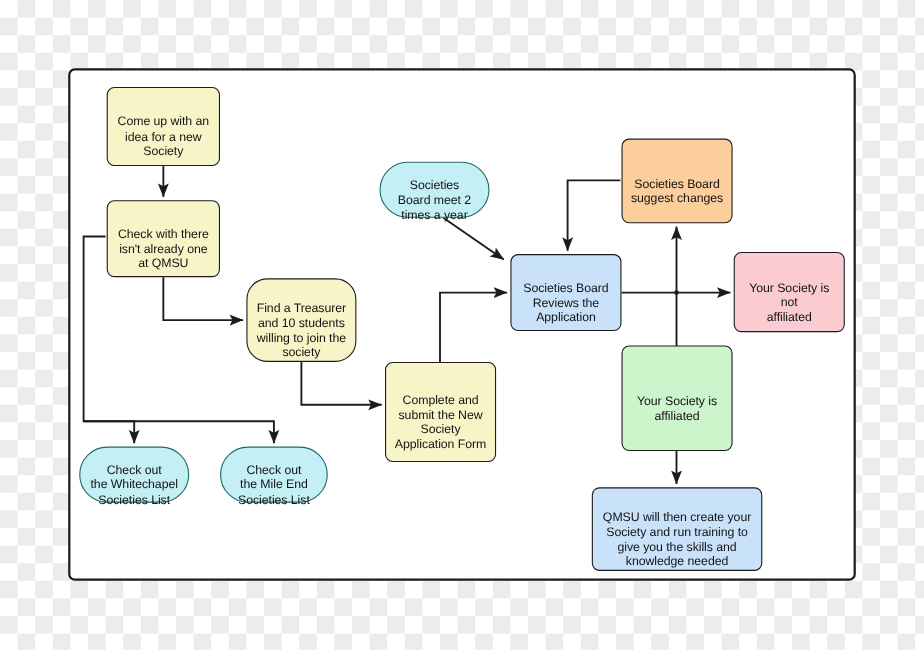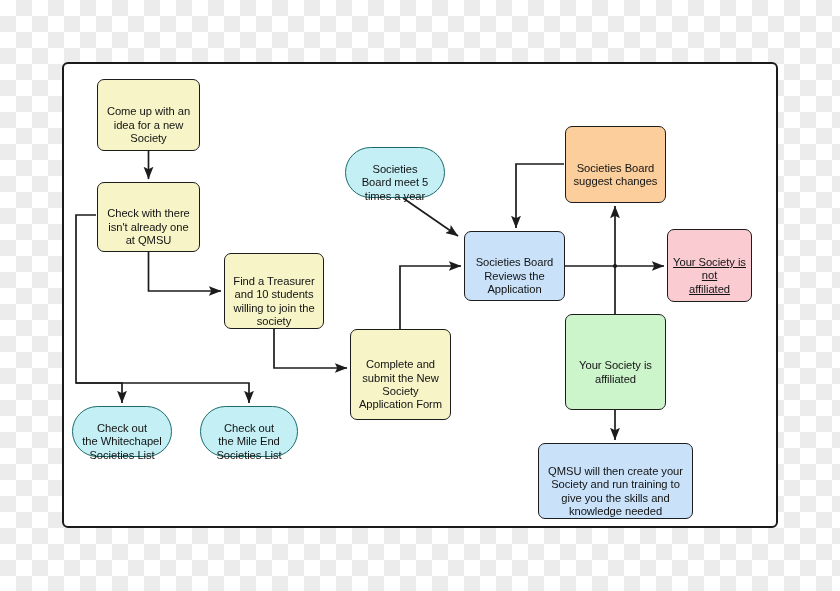--- a/index.html
+++ b/index.html
@@ -104,21 +104,21 @@
 idea for a new
 Society</span>
   </div>
 
   <div class="node" style="left:97px; top:182px; width:103px; height:70px; background:#F7F5C8; border-color:#1c1c1c;">
     <span>Check with there
 isn't already one
 at QMSU</span>
   </div>
 
-  <div class="node" style="left:224px; top:253px; width:100px; height:76px; background:#F7F5C8; border-color:#1c1c1c;">
+  <div class="node" style="left:224px; top:253px; width:100px; height:76px; background:#F7F5C8; border-color:#1c1c1c;border-radius:19px;">
     <span>Find a Treasurer
 and 10 students
 willing to join the
 society</span>
   </div>
 
   <div class="node" style="left:350px; top:329px; width:101px; height:91px; background:#F7F5C8; border-color:#1c1c1c;">
     <span>Complete and
 submit the New
 Society
@@ -132,36 +132,36 @@
   </div>
 
   <div class="node pill" style="left:200px; top:406px; width:98px; height:51px; background:#C3EFF5; border-color:#1c6b6b;">
     <span>Check out
 the Mile End
 Societies List</span>
   </div>
 
   <div class="node pill" style="left:345px; top:147px; width:100px; height:51px; background:#C3EFF5; border-color:#1c6b6b;">
     <span>Societies
-Board meet 5
+Board meet 2
 times a year</span>
   </div>
 
   <div class="node" style="left:464px; top:231px; width:101px; height:70px; background:#C9E2FA; border-color:#1c1c1c;">
     <span>Societies Board
 Reviews the
 Application</span>
   </div>
 
   <div class="node" style="left:565px; top:126px; width:101px; height:77px; background:#FBCE9C; border-color:#1c1c1c;">
     <span>Societies Board
 suggest changes</span>
   </div>
 
-  <div class="node" style="left:667px; top:229px; width:85px; height:73px; background:#FACCD2; border-color:#1c1c1c;text-decoration:underline;">
+  <div class="node" style="left:667px; top:229px; width:101px; height:73px; background:#FACCD2; border-color:#1c1c1c;">
     <span>Your Society is not
 affiliated</span>
   </div>
 
   <div class="node" style="left:565px; top:314px; width:101px; height:96px; background:#CCF5CC; border-color:#1c1c1c;">
     <span>Your Society is
 affiliated</span>
   </div>
 
   <div class="node" style="left:538px; top:443px; width:155px; height:76px; background:#C9E2FA; border-color:#1c1c1c;">

